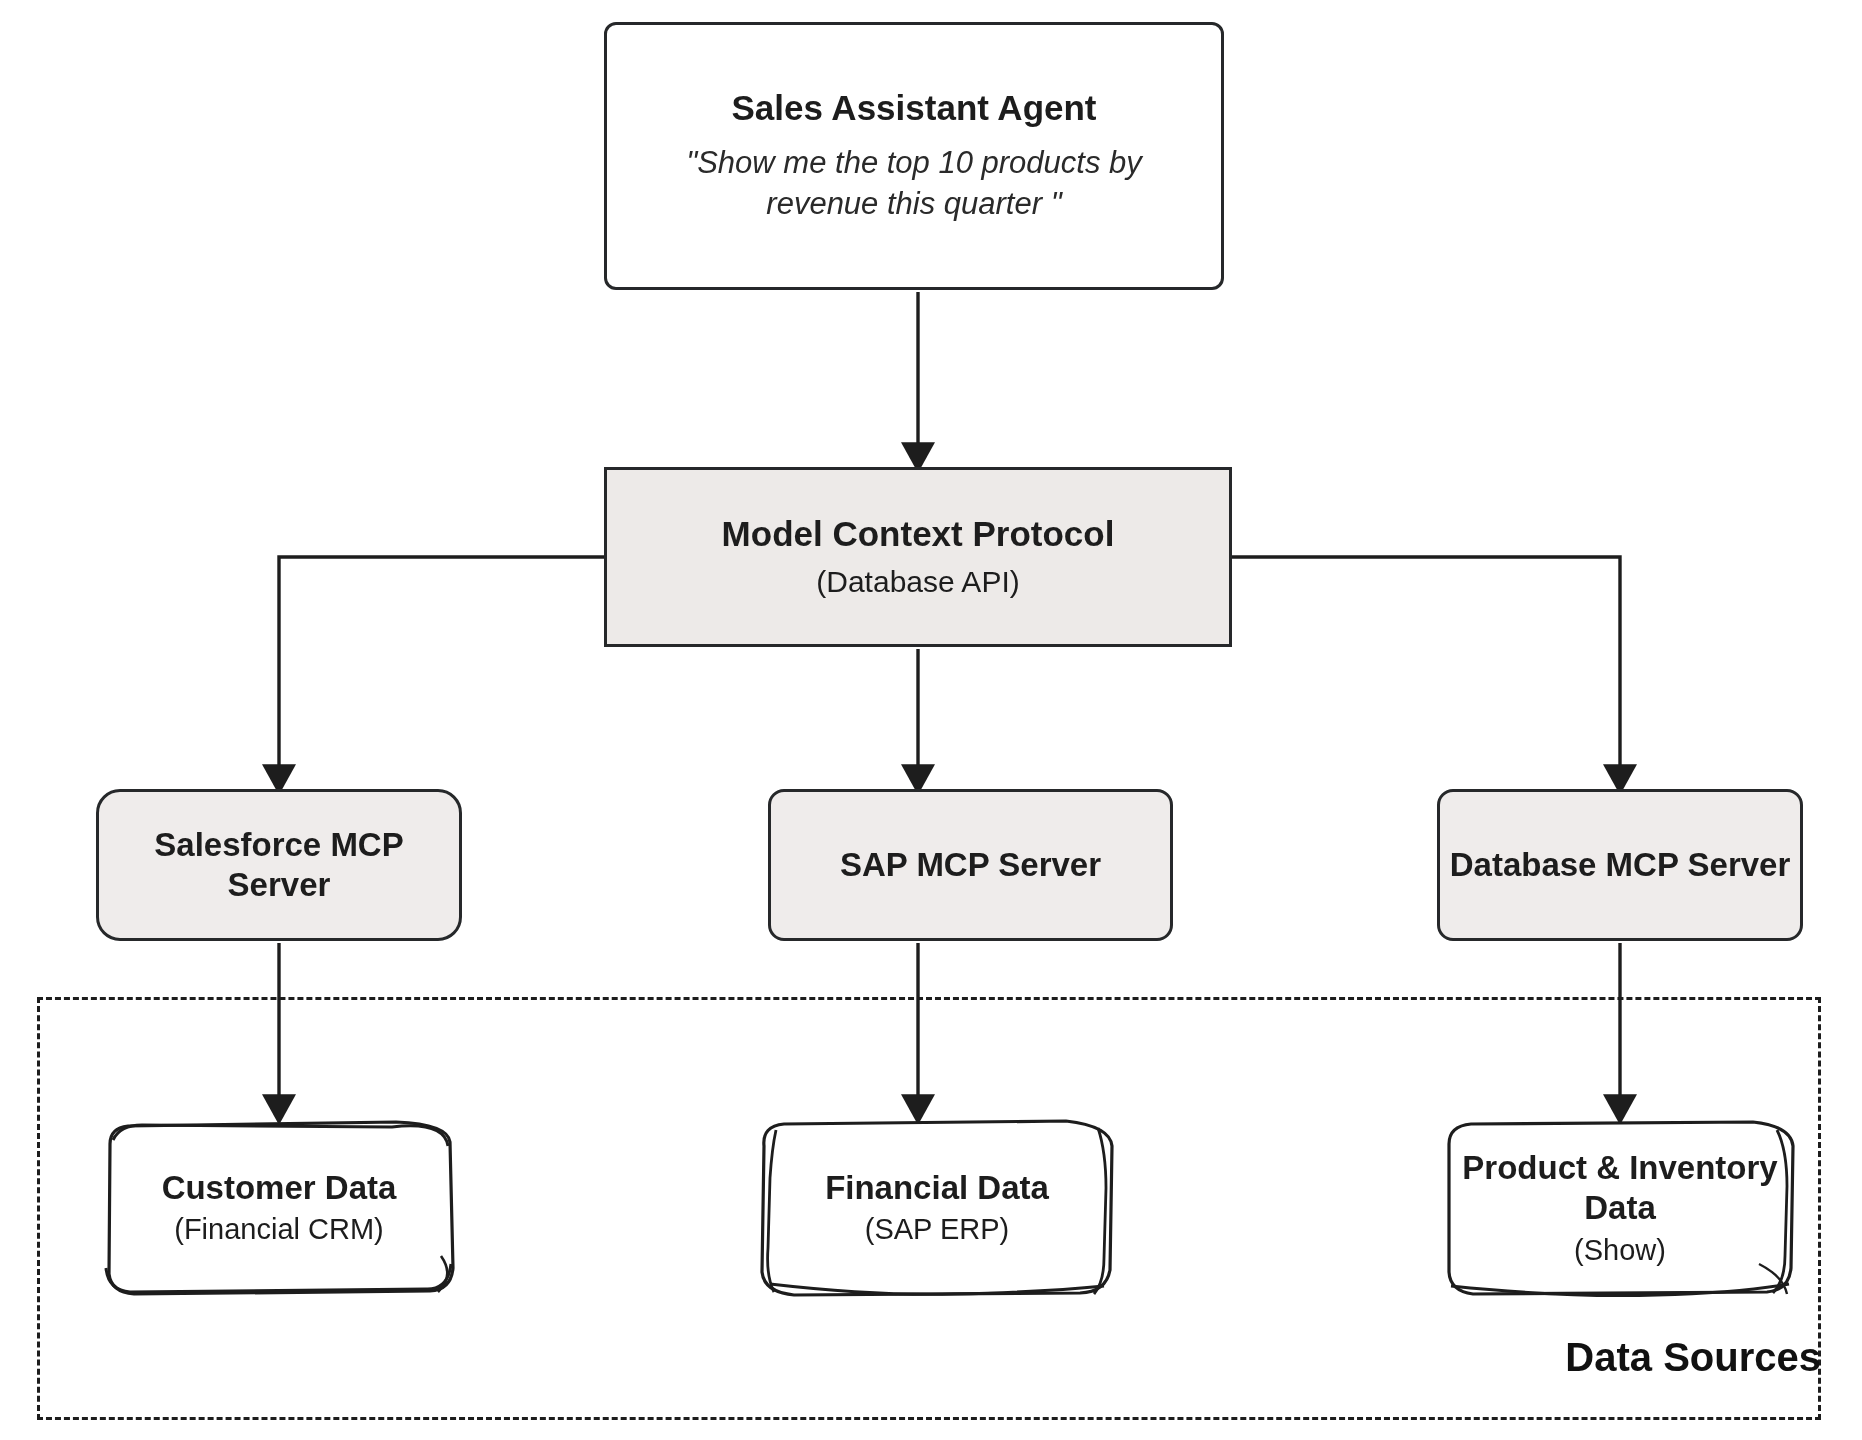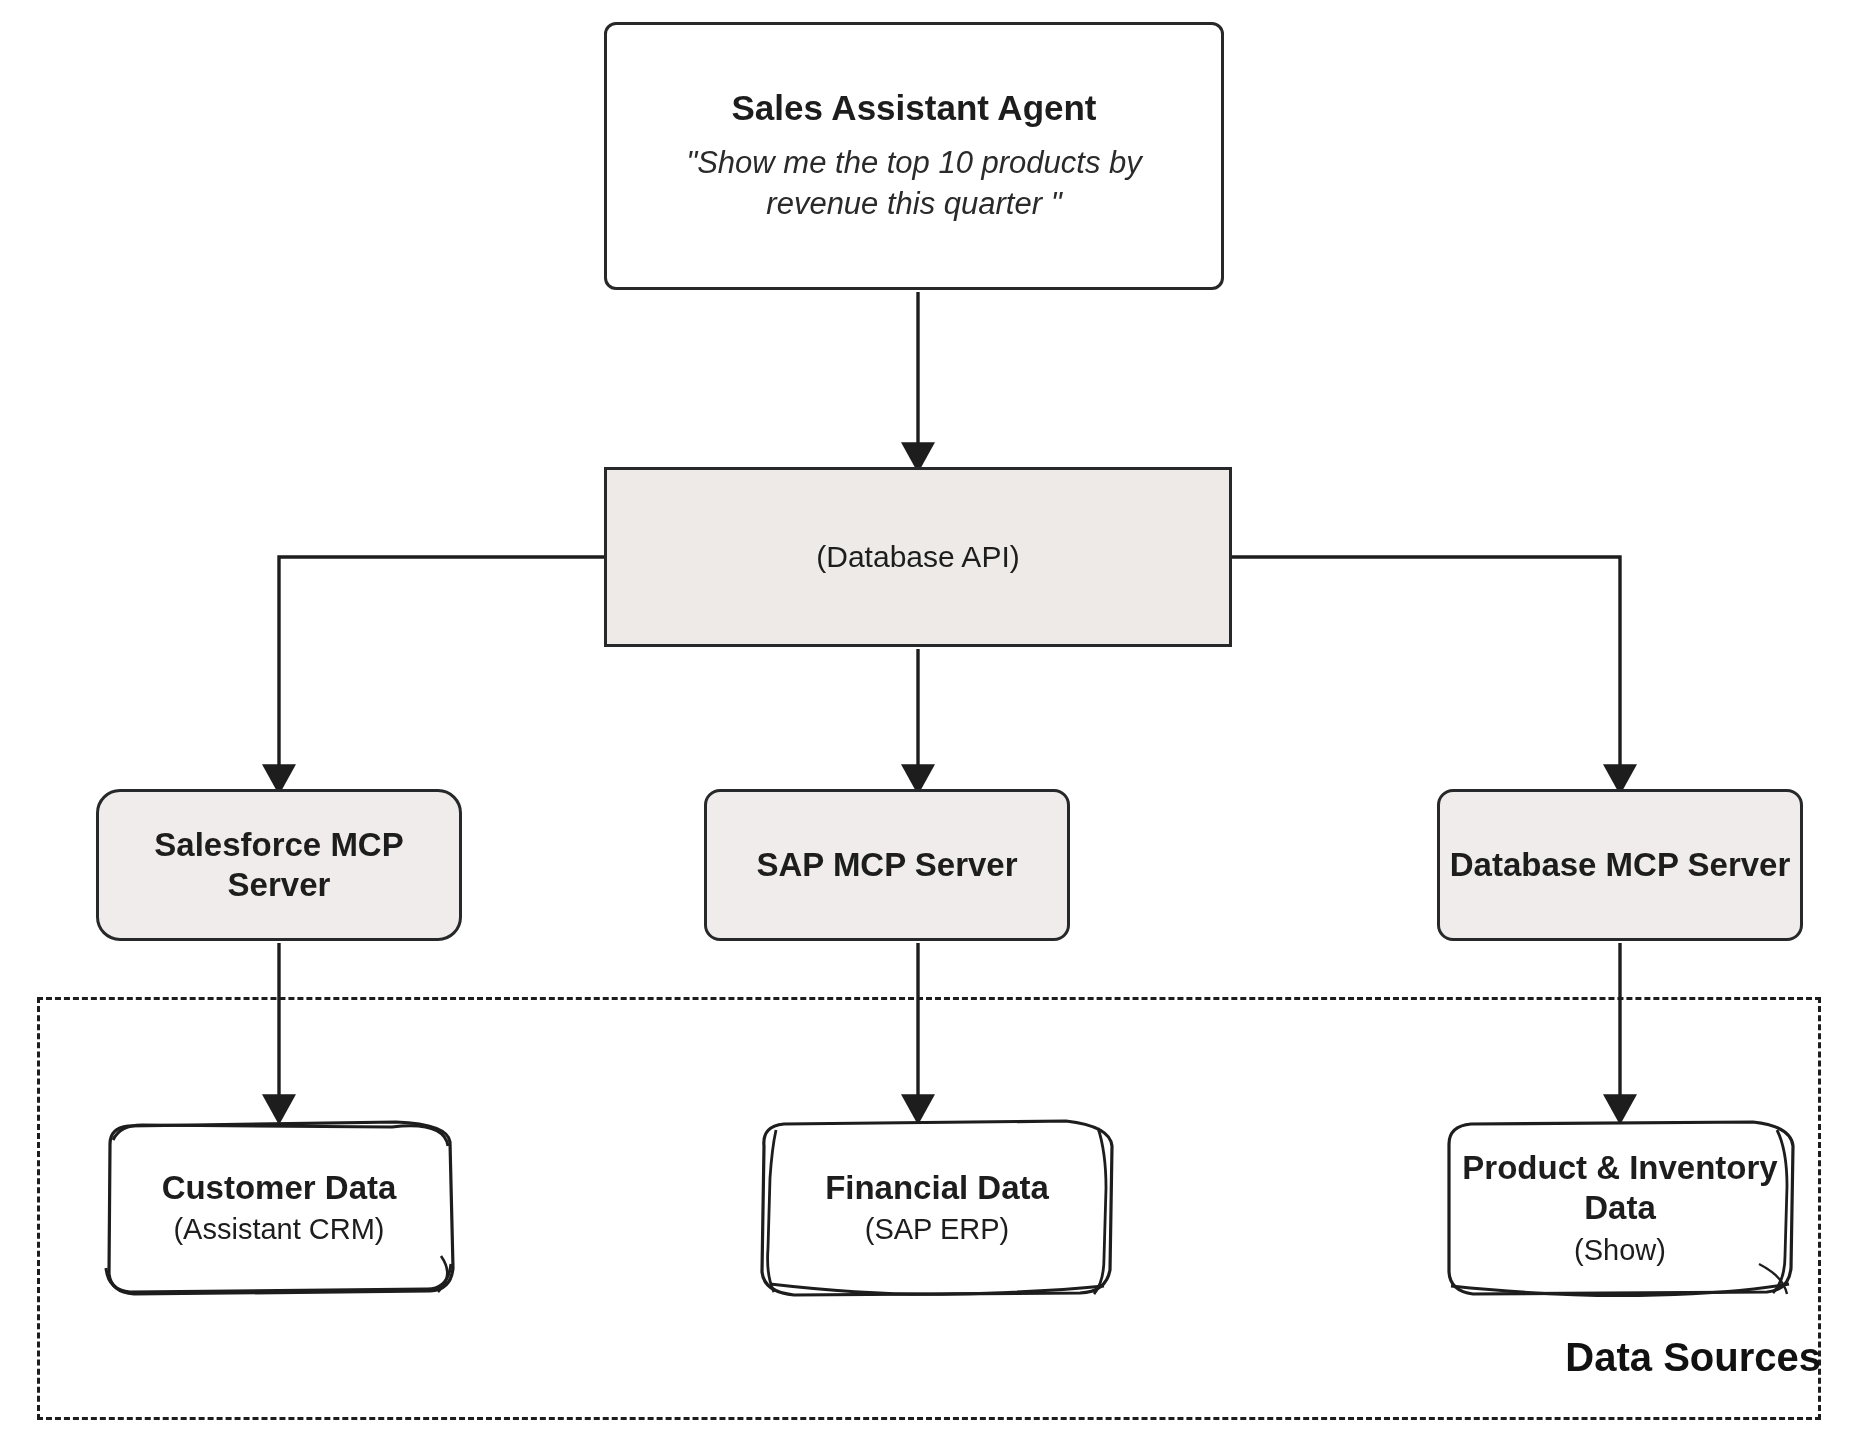--- a/index.html
+++ b/index.html
@@ -83,21 +83,21 @@
   
   .server-node {
     top: 789px;
     height: 152px;
     background: #efeceb;
     border: 3px solid #26282a;
     border-radius: 16px;
   }
   .server-node .title { font-size: 33px; }
   #server-salesforce { left: 96px;  width: 366px; border-radius: 24px; }
-  #server-sap        { left: 704px; width: 366px; }
+  #server-sap        { left: 768px; width: 405px; }
   #server-database   { left: 1437px; width: 366px; }
 
   
   #data-sources-group {
     position: absolute;
     left: 37px;
     top: 997px;
     width: 1784px;
     height: 423px;
     border: 3px dashed #1d1d1d;
@@ -175,20 +175,21 @@
       <path d="M 1620 943 L 1620 1110"></path>
     </g>
   </svg>
 
   <div class="node" id="agent-node">
     <div class="title">Sales Assistant Agent</div>
     <div class="quote">"Show me the top 10 products by revenue this quarter "</div>
   </div>
 
   <div class="node" id="mcp-node">
+    <div class="title">Model Context Protocol</div>
     <div class="sub">(Database API)</div>
   </div>
 
   <div class="node server-node" id="server-salesforce">
     <div class="title">Salesforce MCP Server</div>
   </div>
 
   <div class="node server-node" id="server-sap">
     <div class="title">SAP MCP Server</div>
   </div>
@@ -202,21 +203,21 @@
 
   <div class="node store-node" id="store-customer">
     <svg class="sketch" viewBox="0 0 366 180" preserveAspectRatio="none">
       <path d="M14,26 Q14,10 32,8 L300,4 Q352,6 354,24 L357,150 Q355,172 334,173 L38,176 Q15,174 13,156 Z" fill="#ffffff" stroke="#1d1d1d" stroke-width="3.2"></path>
       <path d="M17,22 Q24,7 46,7 L296,9 Q348,3 352,28" fill="none" stroke="#1d1d1d" stroke-width="3"></path>
       <path d="M10,150 Q12,172 34,174 L330,171 Q352,172 355,146" fill="none" stroke="#1d1d1d" stroke-width="3"></path>
       <path d="M345,138 Q359,158 342,174" fill="none" stroke="#1d1d1d" stroke-width="2.6"></path>
     </svg>
     <div class="store-text">
       <div class="title">Customer Data</div>
-      <div class="sub">(Assistant CRM)</div>
+      <div class="sub">(Financial CRM)</div>
     </div>
   </div>
 
   <div class="node store-node" id="store-financial">
     <svg class="sketch" viewBox="0 0 366 180" preserveAspectRatio="none">
       <path d="M10,28 Q8,8 30,6 L312,3 Q356,8 358,28 L356,152 Q352,174 326,175 L40,177 Q10,174 8,154 Z" fill="#ffffff" stroke="#1d1d1d" stroke-width="3.2"></path>
       <path d="M22,12 Q18,30 16,60 L14,130 Q12,158 20,174" fill="none" stroke="#1d1d1d" stroke-width="2.8"></path>
       <path d="M344,10 Q352,34 352,70 L350,140 Q350,164 340,176" fill="none" stroke="#1d1d1d" stroke-width="2.8"></path>
       <path d="M16,166 Q120,178 200,176 Q290,174 350,168" fill="none" stroke="#1d1d1d" stroke-width="3"></path>
     </svg>

